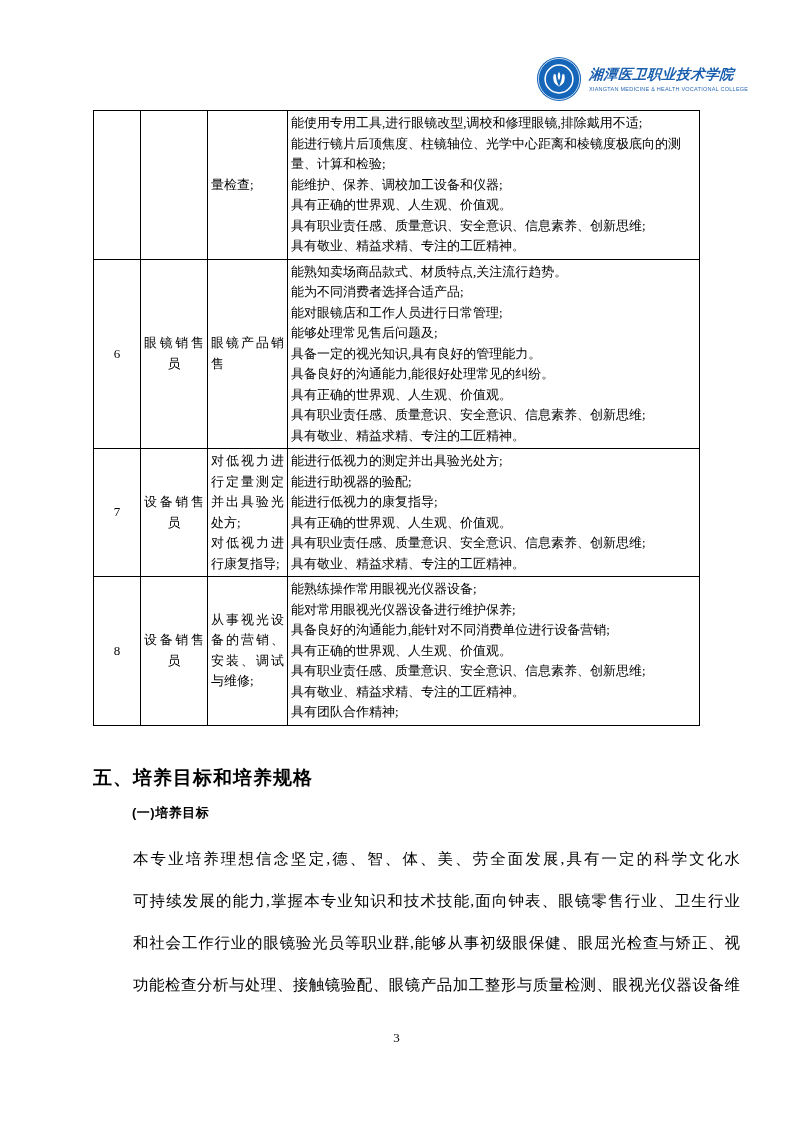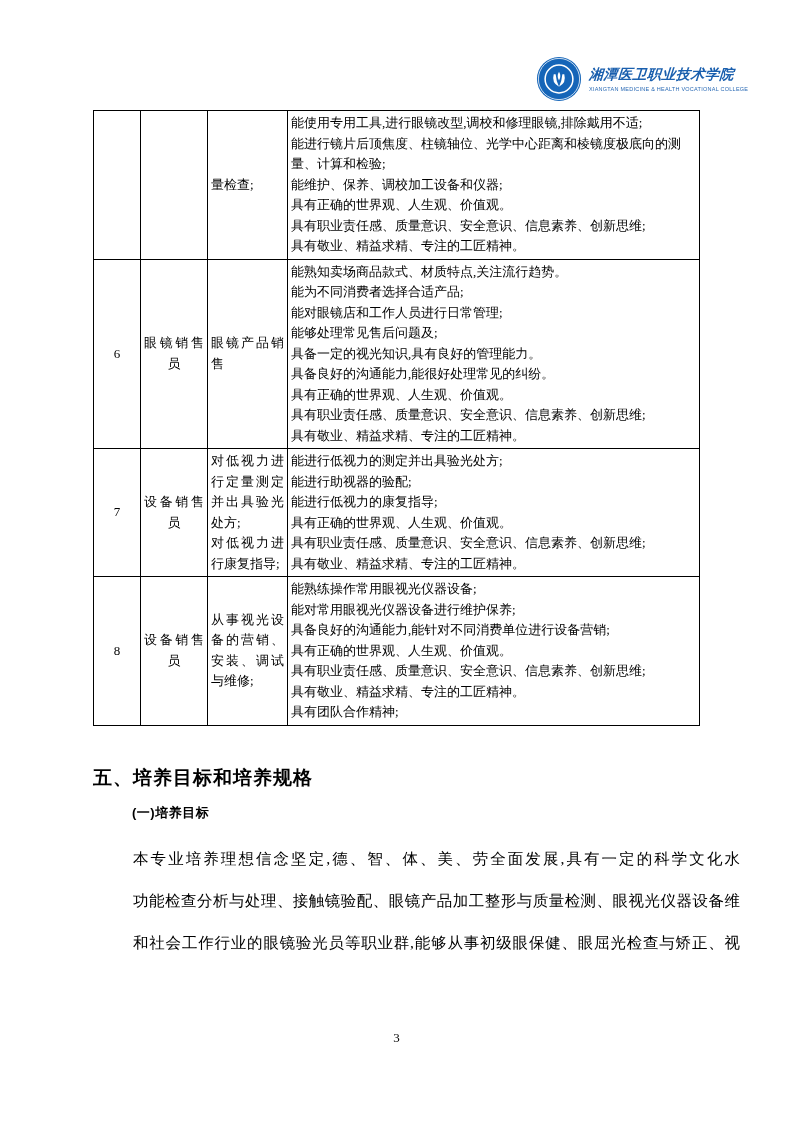--- a/index.html
+++ b/index.html
@@ -194,19 +194,20 @@
       </tr>
       </tbody>
   </table>
 
   <div class="heading">五、培养目标和培养规格</div>
   <div class="subheading">(一)培养目标</div>
 
   <div class="para">
 
   <div class="para-line">  本专业培养理想信念坚定,德、智、体、美、劳全面发展,具有一定的科学文化水</div>
+      <div class="para-line">可持续发展的能力,掌握本专业知识和技术技能,面向钟表、眼镜零售行业、卫生行业</div>
+      <div class="para-line">和社会工作行业的眼镜验光员等职业群,能够从事初级眼保健、眼屈光检查与矫正、视</div>
       <div class="para-line">功能检查分析与处理、接触镜验配、眼镜产品加工整形与质量检测、眼视光仪器设备维</div>
-      <div class="para-line">和社会工作行业的眼镜验光员等职业群,能够从事初级眼保健、眼屈光检查与矫正、视</div>
     </div>
 
   <div class="page-num">3</div>
 
 </div>
 
 </body></html>

